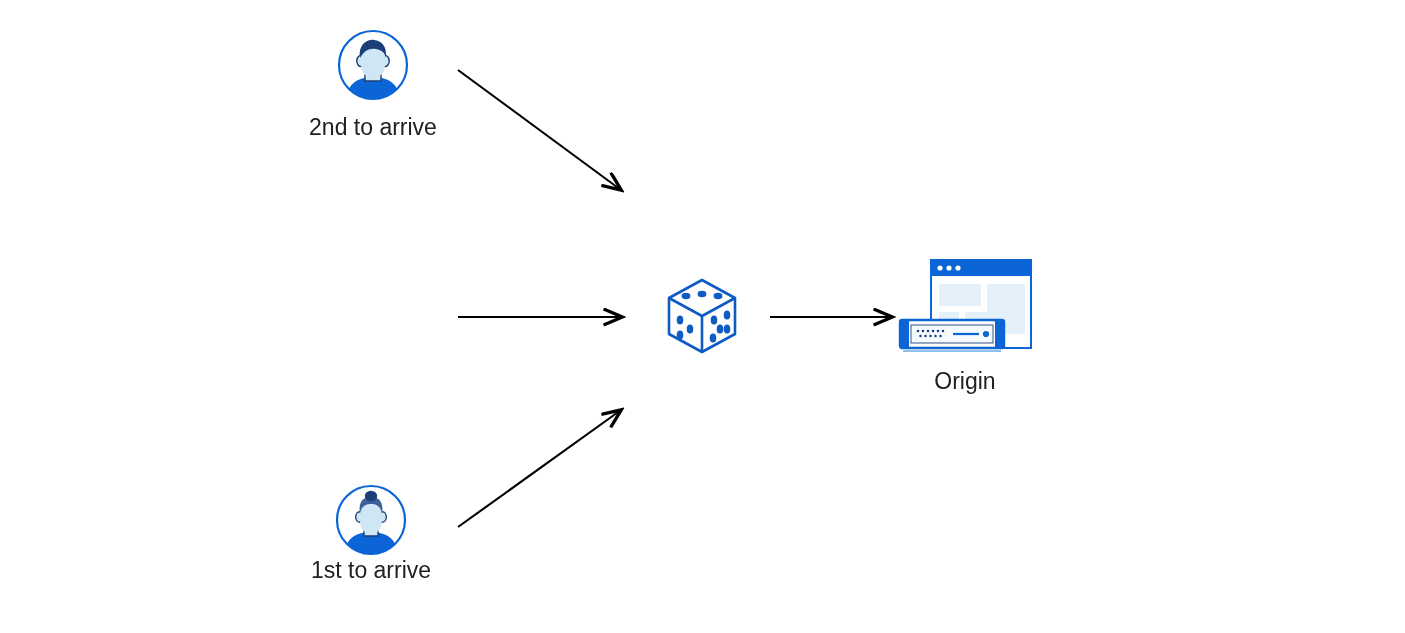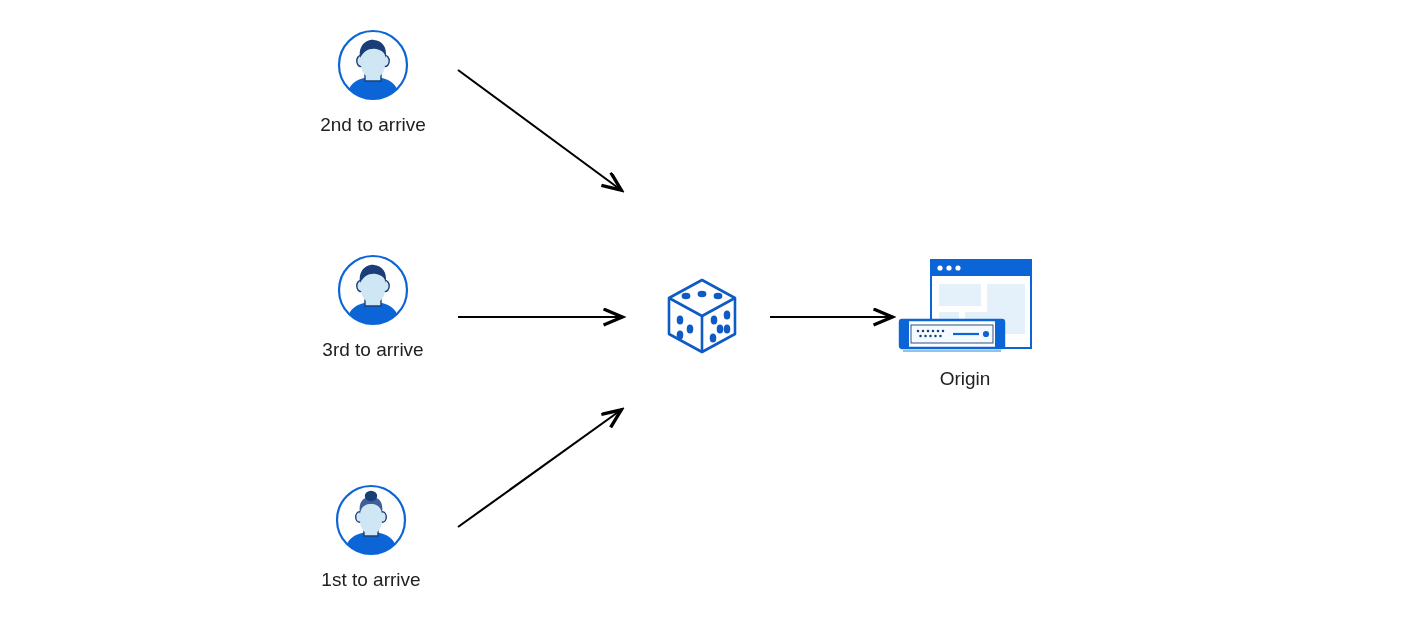--- a/index.html
+++ b/index.html
@@ -18,21 +18,21 @@
     overflow: hidden;
   }
   .node {
     position: absolute;
     display: flex;
     flex-direction: column;
     align-items: center;
   }
   .node-label {
     font-family: "Liberation Sans", sans-serif;
-    font-size: 19px;
+    font-size: 23px;
     color: #202124;
     line-height: 1.2;
     white-space: nowrap;
     text-align: center;
   }
   .avatar-wrap {
     width: 74px;
     height: 74px;
   }
   .arrow-layer {
@@ -50,21 +50,21 @@
   .origin-wrap {
     width: 140px;
     height: 104px;
     position: relative;
   }
   .origin-label {
     margin-top: 8px;
   }
   .avatar-label-2nd { margin-top: 12px; }
   .avatar-label-3rd { margin-top: 12px; }
-  .avatar-label-1st { margin-top: 12px; }
+  .avatar-label-1st { }
 </style>
 </head>
 <body>
 
 <div id="canvas">
 
   <svg class="arrow-layer" viewBox="0 0 1405 633" width="1405" height="633">
     <defs>
       <marker id="ah" markerWidth="11" markerHeight="11" refX="9.2" refY="4.2" orient="auto" markerUnits="strokeWidth">
         <path d="M0.4,0.4 L9.4,4.2 L0.4,8.0" fill="none" stroke="#000000" stroke-width="1.6" stroke-linecap="butt" stroke-linejoin="miter"></path>
@@ -91,41 +91,20 @@
           <ellipse cx="25" cy="33" rx="4.2" ry="5.6" fill="#cfe6f5" stroke="#1a3f78" stroke-width="1.4"></ellipse>
           <ellipse cx="49" cy="33" rx="4.2" ry="5.6" fill="#cfe6f5" stroke="#1a3f78" stroke-width="1.4"></ellipse>
           <path d="M25 28 C25 16 49 16 49 28 L49 36 C49 46 43 50 37 50 C31 50 25 46 25 36 Z" fill="#cfe6f5"></path>
           <path d="M24 30 C22 15 33 11 38 12 C46 13 51 18 50 30 C49 25 46 22 40 21 C33 20 28 23 24 30 Z" fill="#1a3f78"></path>
         </g>
       </svg>
     </div>
     <div class="node-label avatar-label-2nd">2nd to arrive</div>
   </div>
 
-  <div class="node" style="left:298px; top:253px; width:150px;">
-    <div class="avatar-wrap">
-      <svg viewBox="0 0 74 74" width="74" height="74">
-        <defs>
-            <clipPath id="cB">
-              <circle cx="37" cy="37" r="34"></circle>
-            </clipPath>
-          </defs>
-        <circle cx="37" cy="37" r="34" fill="#ffffff" stroke="#0b65d6" stroke-width="2.2"></circle>
-        <g clip-path="url(#cB)">
-          <path d="M10 74 C10 56 22 49 37 49 C52 49 64 56 64 74 Z" fill="#0b65d6"></path>
-          <path d="M29 42 h16 v11 h-16 Z" fill="#cfe6f5" stroke="#1a3f78" stroke-width="1.4"></path>
-          <ellipse cx="25" cy="33" rx="4.2" ry="5.6" fill="#cfe6f5" stroke="#1a3f78" stroke-width="1.4"></ellipse>
-          <ellipse cx="49" cy="33" rx="4.2" ry="5.6" fill="#cfe6f5" stroke="#1a3f78" stroke-width="1.4"></ellipse>
-          <path d="M25 28 C25 16 49 16 49 28 L49 36 C49 46 43 50 37 50 C31 50 25 46 25 36 Z" fill="#cfe6f5"></path>
-          <path d="M24 30 C22 15 33 11 38 12 C46 13 51 18 50 30 C49 25 46 22 40 21 C33 20 28 23 24 30 Z" fill="#1a3f78"></path>
-        </g>
-      </svg>
-    </div>
-    <div class="node-label avatar-label-3rd">3rd to arrive</div>
-  </div>
 
   <div class="node" style="left:296px; top:483px; width:150px;">
     <div class="avatar-wrap">
       <svg viewBox="0 0 74 74" width="74" height="74">
         <defs>
             <clipPath id="cC">
               <circle cx="37" cy="37" r="34"></circle>
             </clipPath>
           </defs>
         <circle cx="37" cy="37" r="34" fill="#ffffff" stroke="#0b65d6" stroke-width="2.2"></circle>

